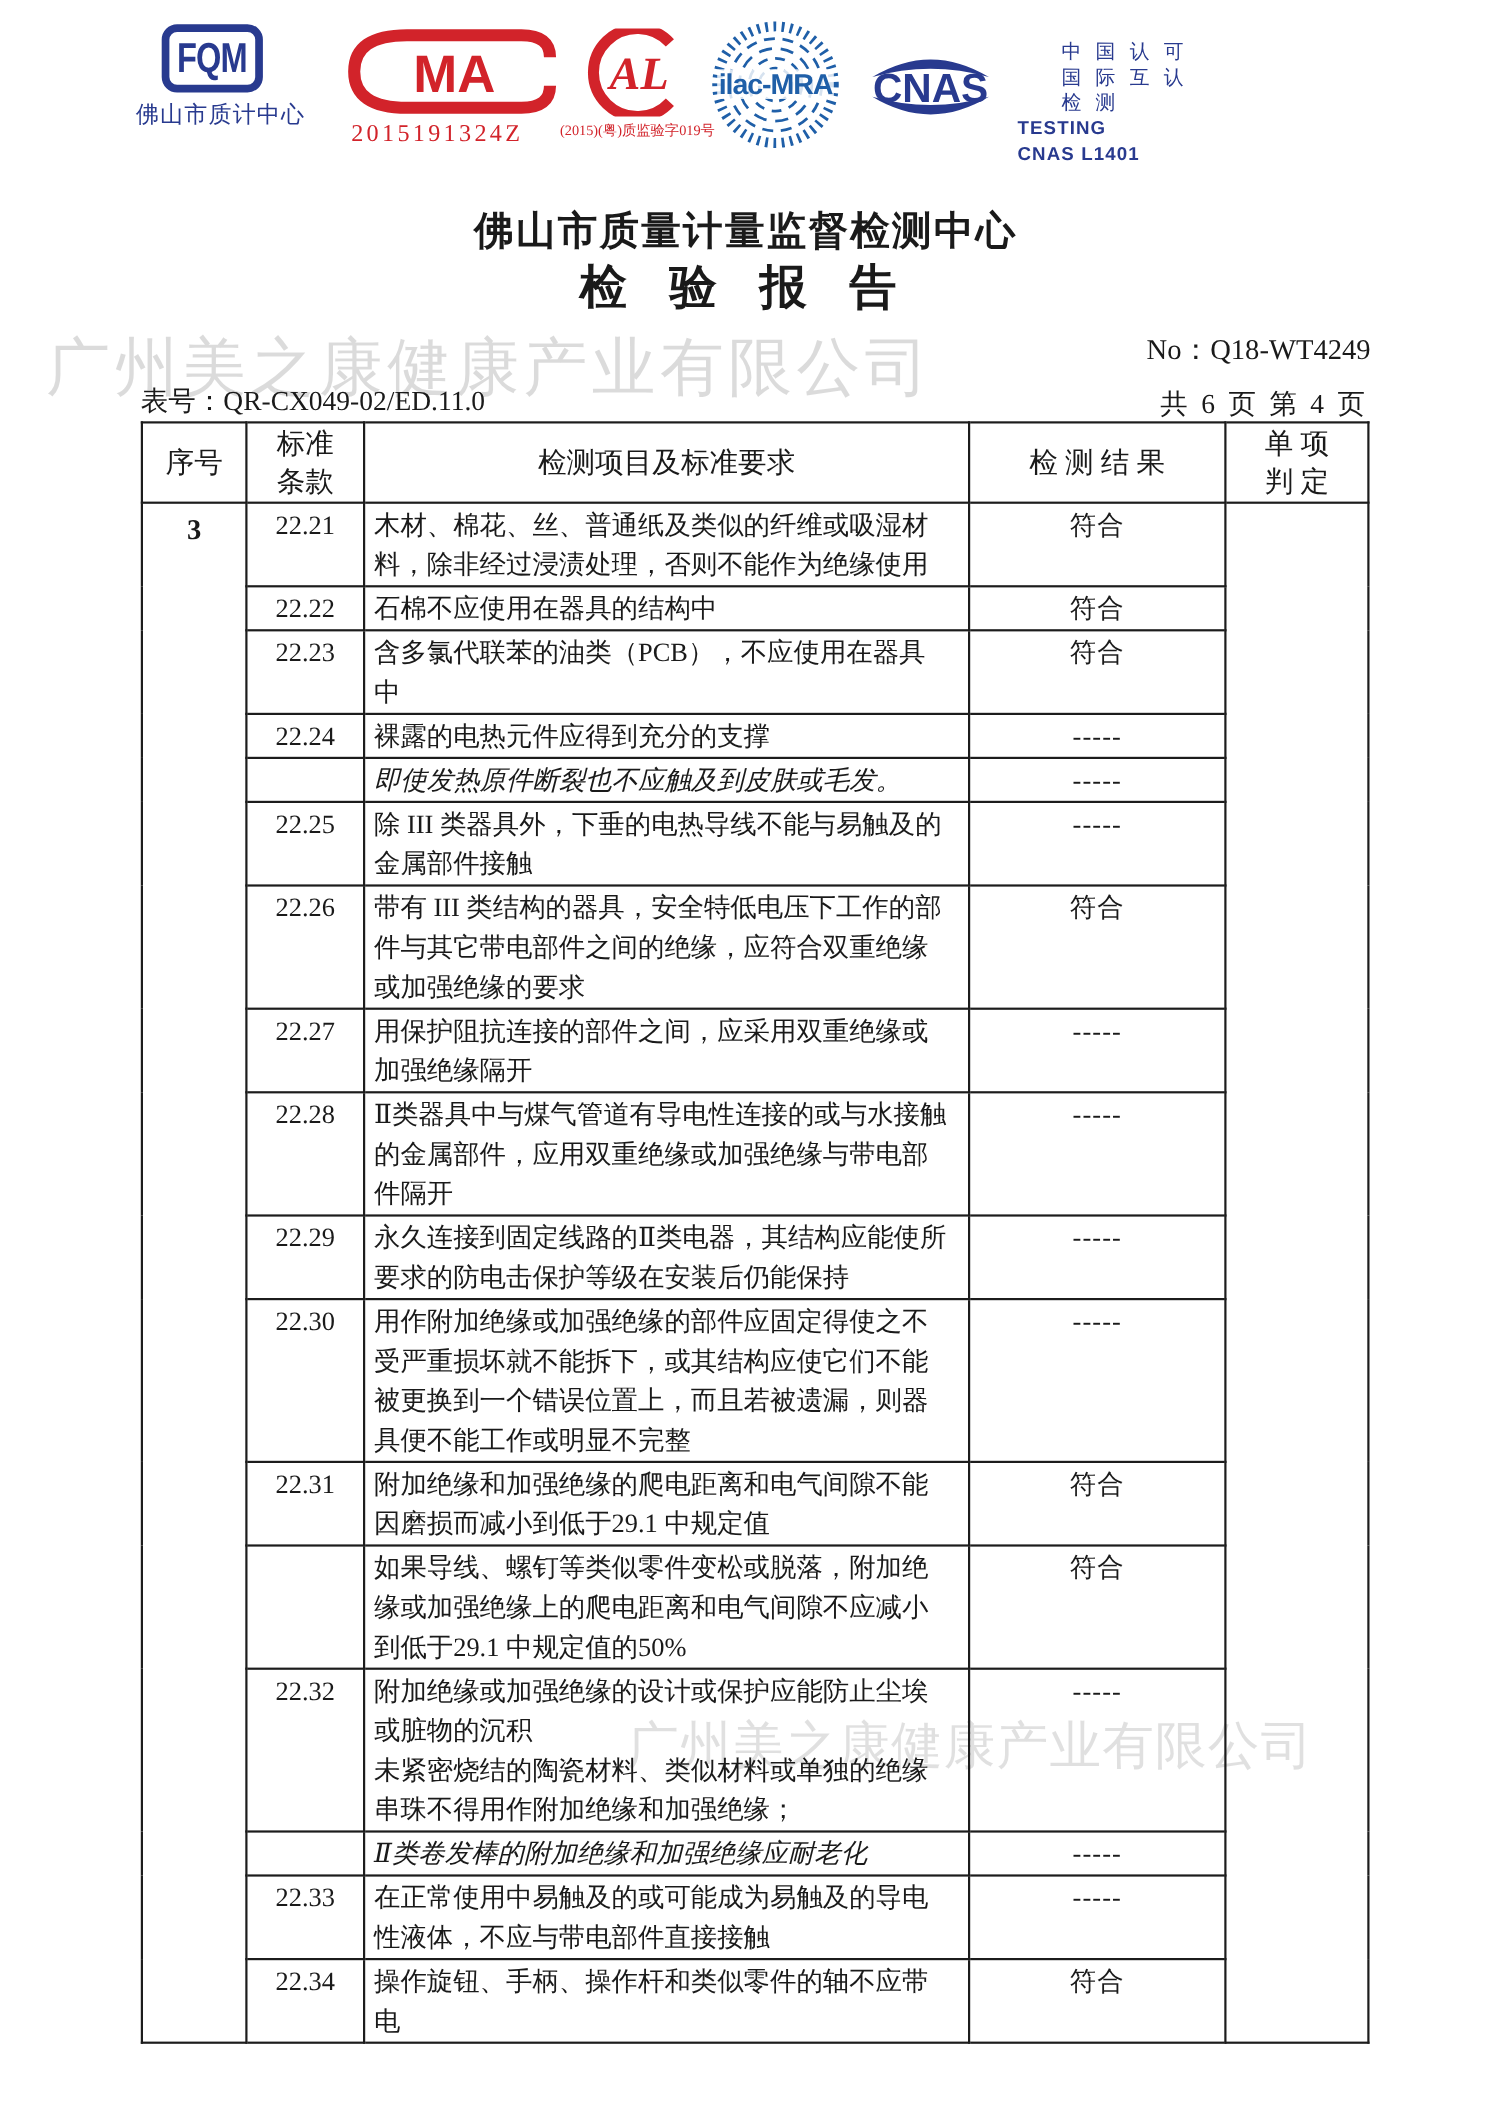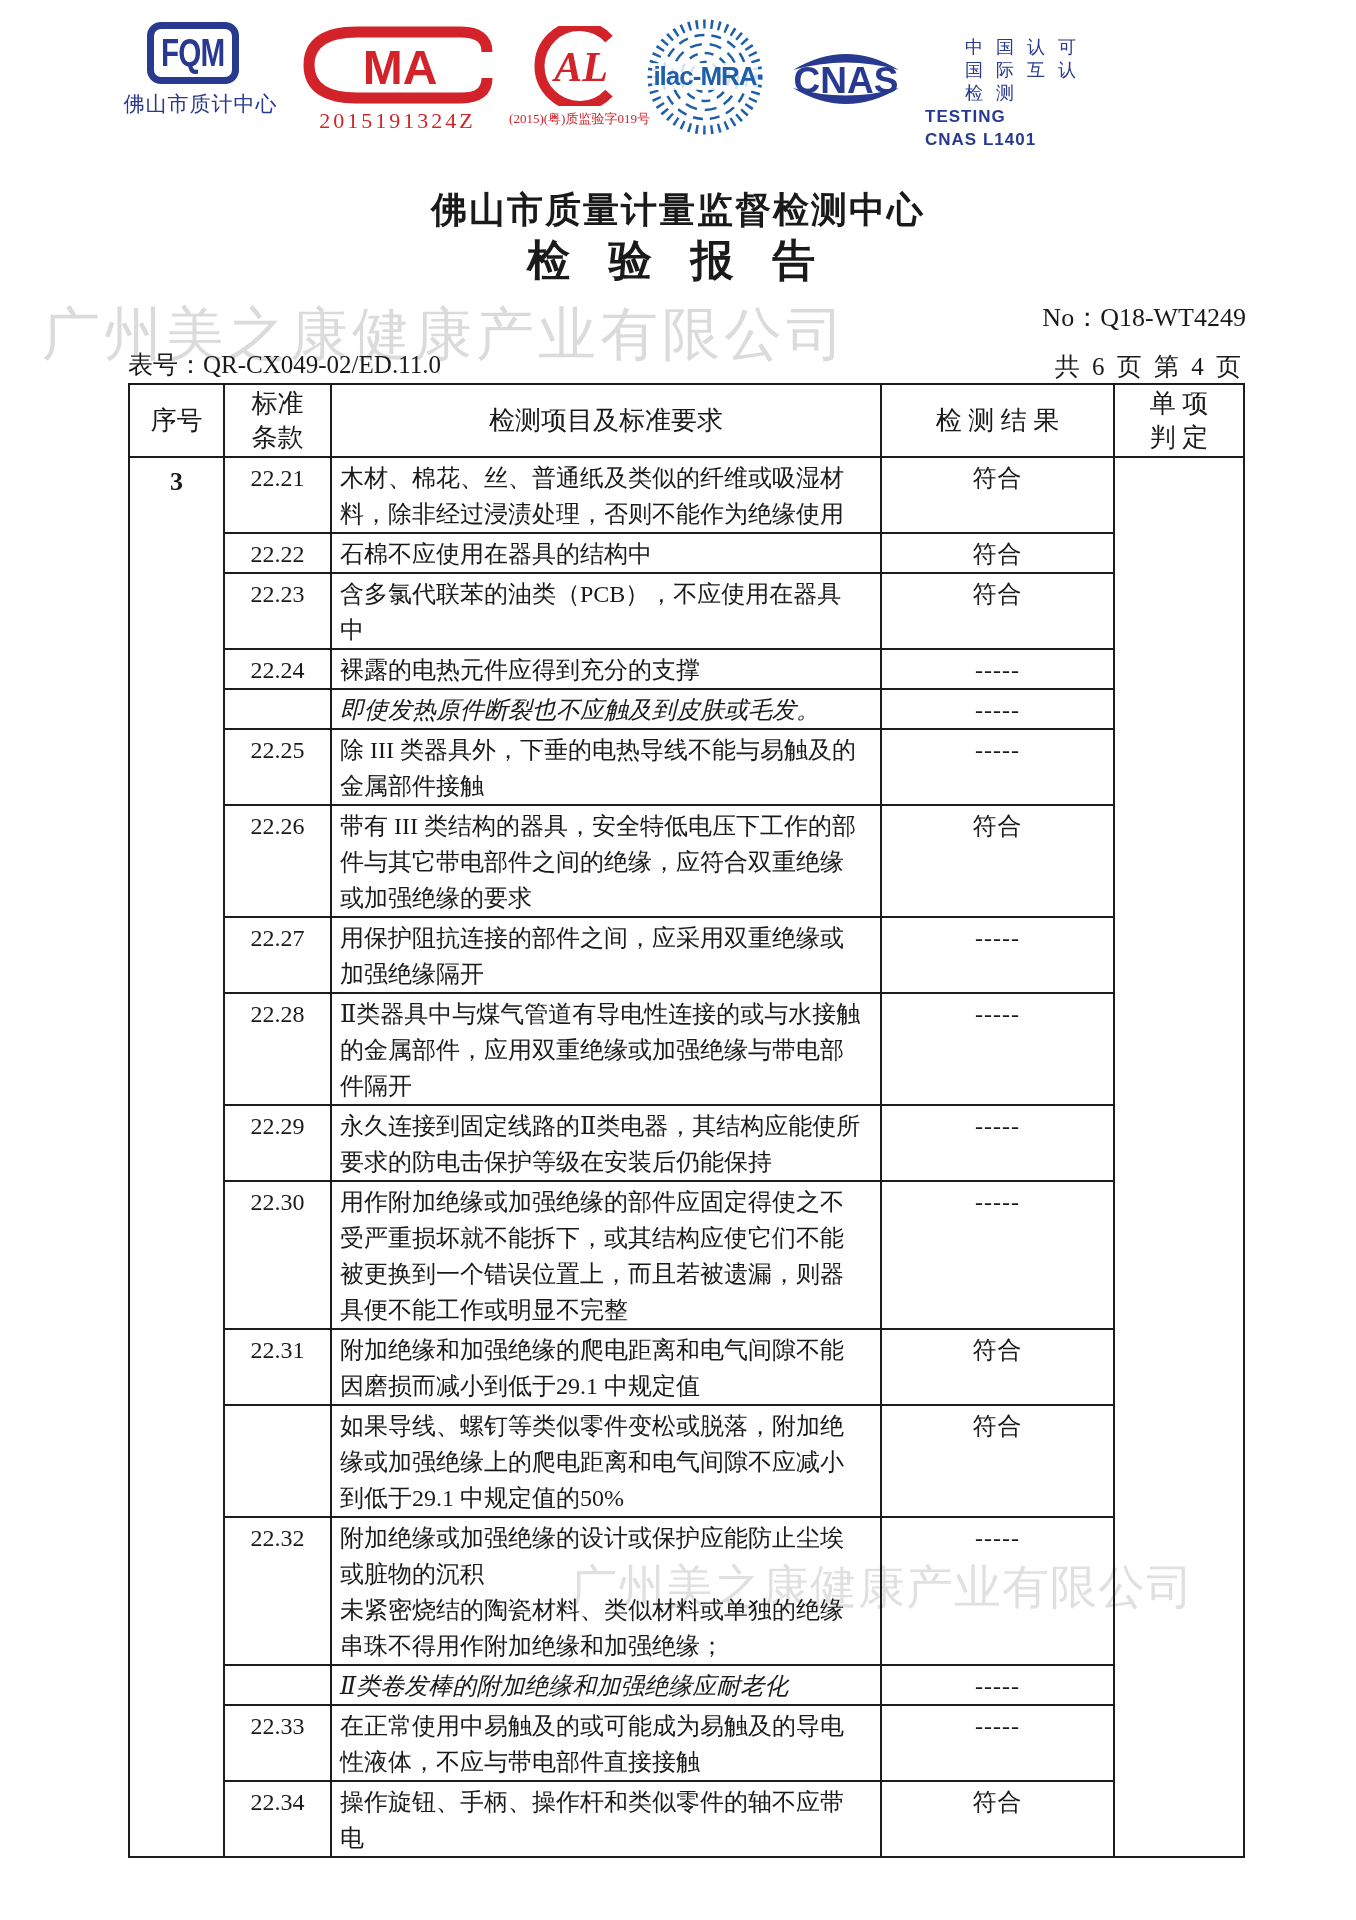--- a/index.html
+++ b/index.html
@@ -54,21 +54,21 @@
 <body>
 
 <div class="watermark wm-top">广州美之康健康产业有限公司</div>
 <div class="watermark wm-bottom">广州美之康健康产业有限公司</div>
 
 <div class="abs z1 fqm-box">
   <span class="fqm-text">FQM</span>
 </div>
 <div class="abs z1 fqm-caption">佛山市质计中心</div>
 
-<div class="abs z1" style="left:303px;top:26px;">
+<div class="abs z1" style="left:316px;top:26px;">
   <svg width="192" height="80" viewBox="0 0 192 80">
     <path d="M184 26 Q184 6 158 6 L54 6 Q6 6 6 39 Q6 72 54 72 L158 72 Q184 72 184 52" fill="none" stroke="#d2232a" stroke-width="11"></path>
     <text x="97" y="58" text-anchor="middle" font-size="48" font-weight="bold" font-family="Liberation Sans, sans-serif" fill="#d2232a">MA</text>
   </svg>
 </div>
 <div class="abs z1 cma-num">2015191324Z</div>
 
 <div class="abs z1" style="left:517px;top:26px;">
   <svg width="125" height="80" viewBox="0 0 125 80">
     <path d="M92 13 A40 40 0 1 0 92 67" fill="none" stroke="#d2232a" stroke-width="10"></path>

